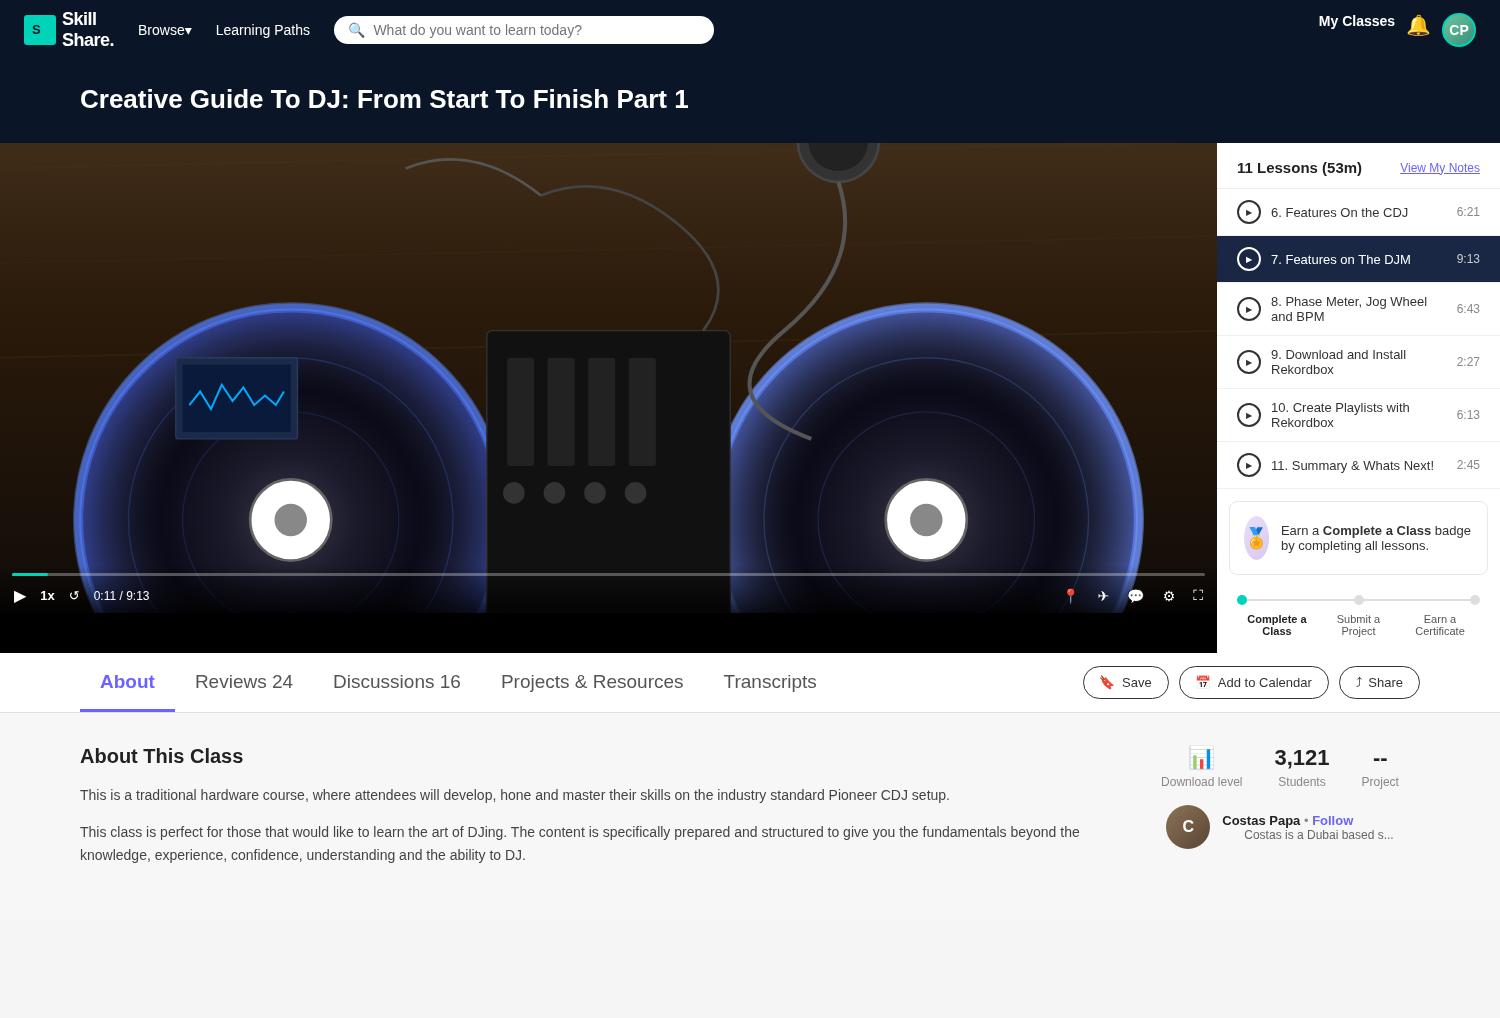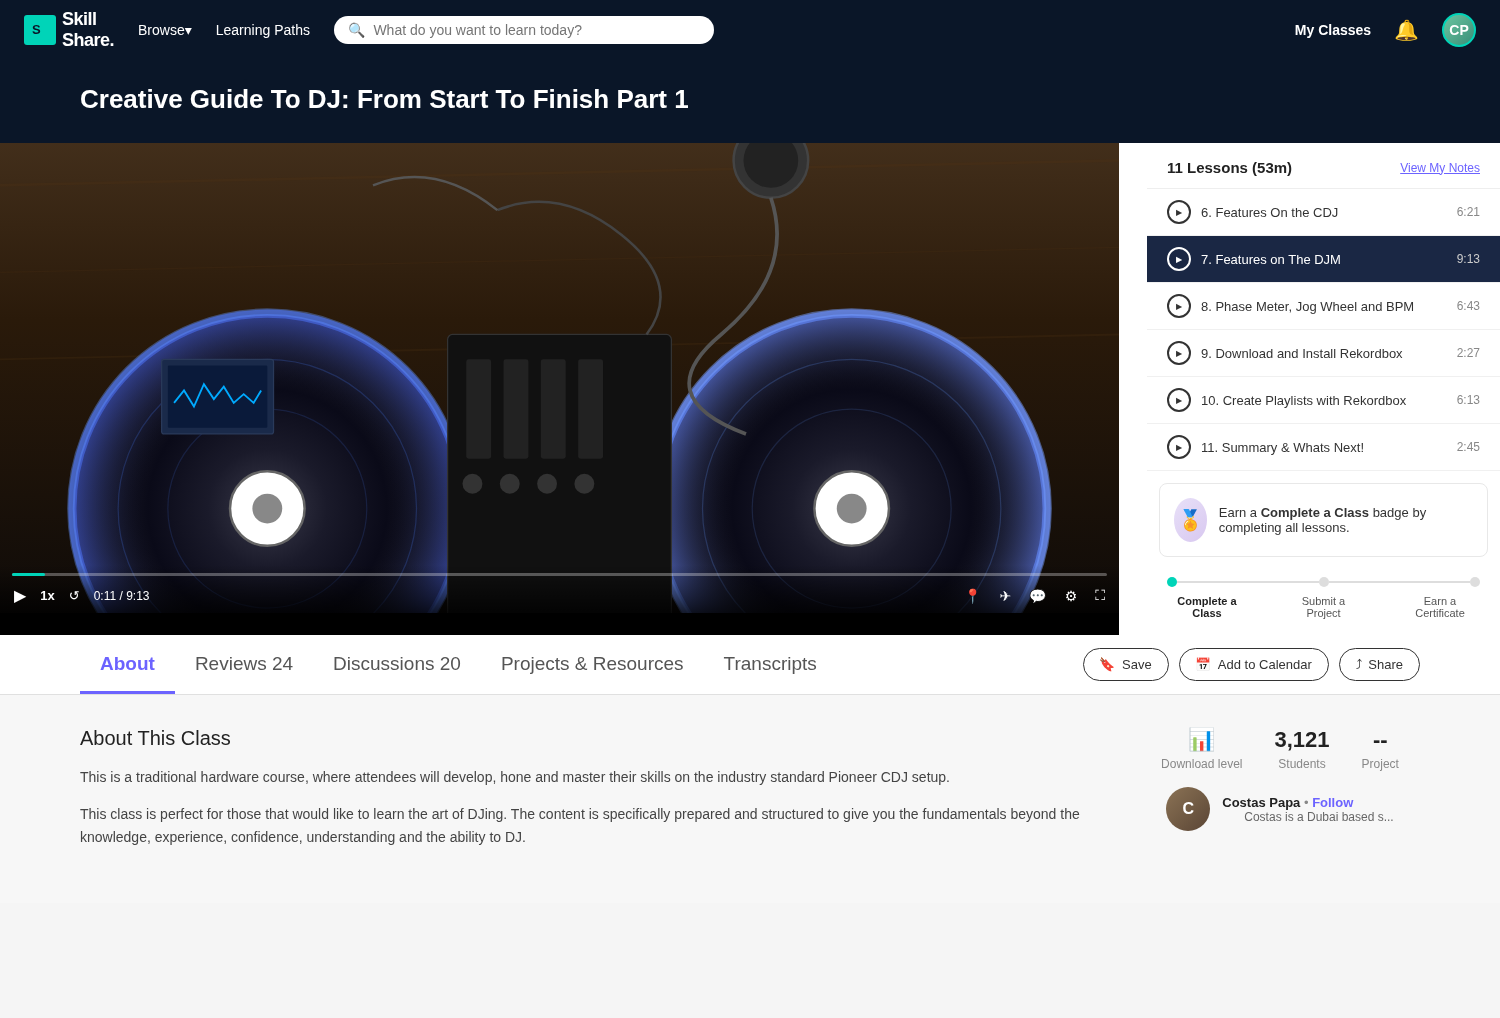--- a/index.html
+++ b/index.html
@@ -59,22 +59,22 @@
       border: none;
       outline: none;
       font-size: 14px;
       color: #333;
       width: 100%;
       background: transparent;
     }
     .nav-right {
       margin-left: auto;
       display: flex;
-      align-items: center;
-      gap: 23px;
+      align-items: flex-start;
+      gap: 11px;
     }
     .nav-my-classes {
       color: #fff;
       font-size: 14px;
       font-weight: 600;
       cursor: pointer;
     }
     .nav-bell {
       color: #fff;
       font-size: 20px;
@@ -199,25 +199,24 @@
     }
     .ctrl-right {
       margin-left: auto;
       display: flex;
       align-items: center;
       gap: 14px;
     }
 
     
     .lesson-sidebar {
-      width: 381px;
+      width: 283px;
       background: #fff;
       display: flex;
       flex-direction: column;
-      padding-left: 28px;
     }
     .sidebar-header {
       padding: 16px 20px 12px;
       display: flex;
       align-items: center;
       justify-content: space-between;
       border-bottom: 1px solid #eee;
     }
     .lessons-count {
       font-size: 15px;
@@ -379,21 +378,21 @@
     
     .about-section {
       background: #f7f7f7;
       padding: 32px 80px 40px;
       display: flex;
       gap: 40px;
     }
     .about-main { flex: 1; }
     .about-title {
       font-size: 20px;
-      font-weight: 400;
+      font-weight: 700;
       color: #222;
       margin-bottom: 16px;
     }
     .about-desc {
       font-size: 14px;
       color: #444;
       line-height: 1.65;
       margin-bottom: 14px;
     }
     .about-stats {
@@ -666,21 +665,21 @@
         <div class="step-label">Submit a Project</div>
         <div class="step-label">Earn a Certificate</div>
       </div>
     </div>
   </div>
 </div>
 
 <div class="tabs-section">
   <div class="tab-item active">About</div>
   <div class="tab-item">Reviews 24</div>
-  <div class="tab-item">Discussions 20</div>
+  <div class="tab-item">Discussions 16</div>
   <div class="tab-item">Projects &amp; Resources</div>
   <div class="tab-item">Transcripts</div>
   <div class="tab-actions">
     <button class="action-btn">
       <span>🔖</span>
       <span>Save</span>
     </button>
     <button class="action-btn">
       <span>📅</span>
       <span>Add to Calendar</span>

